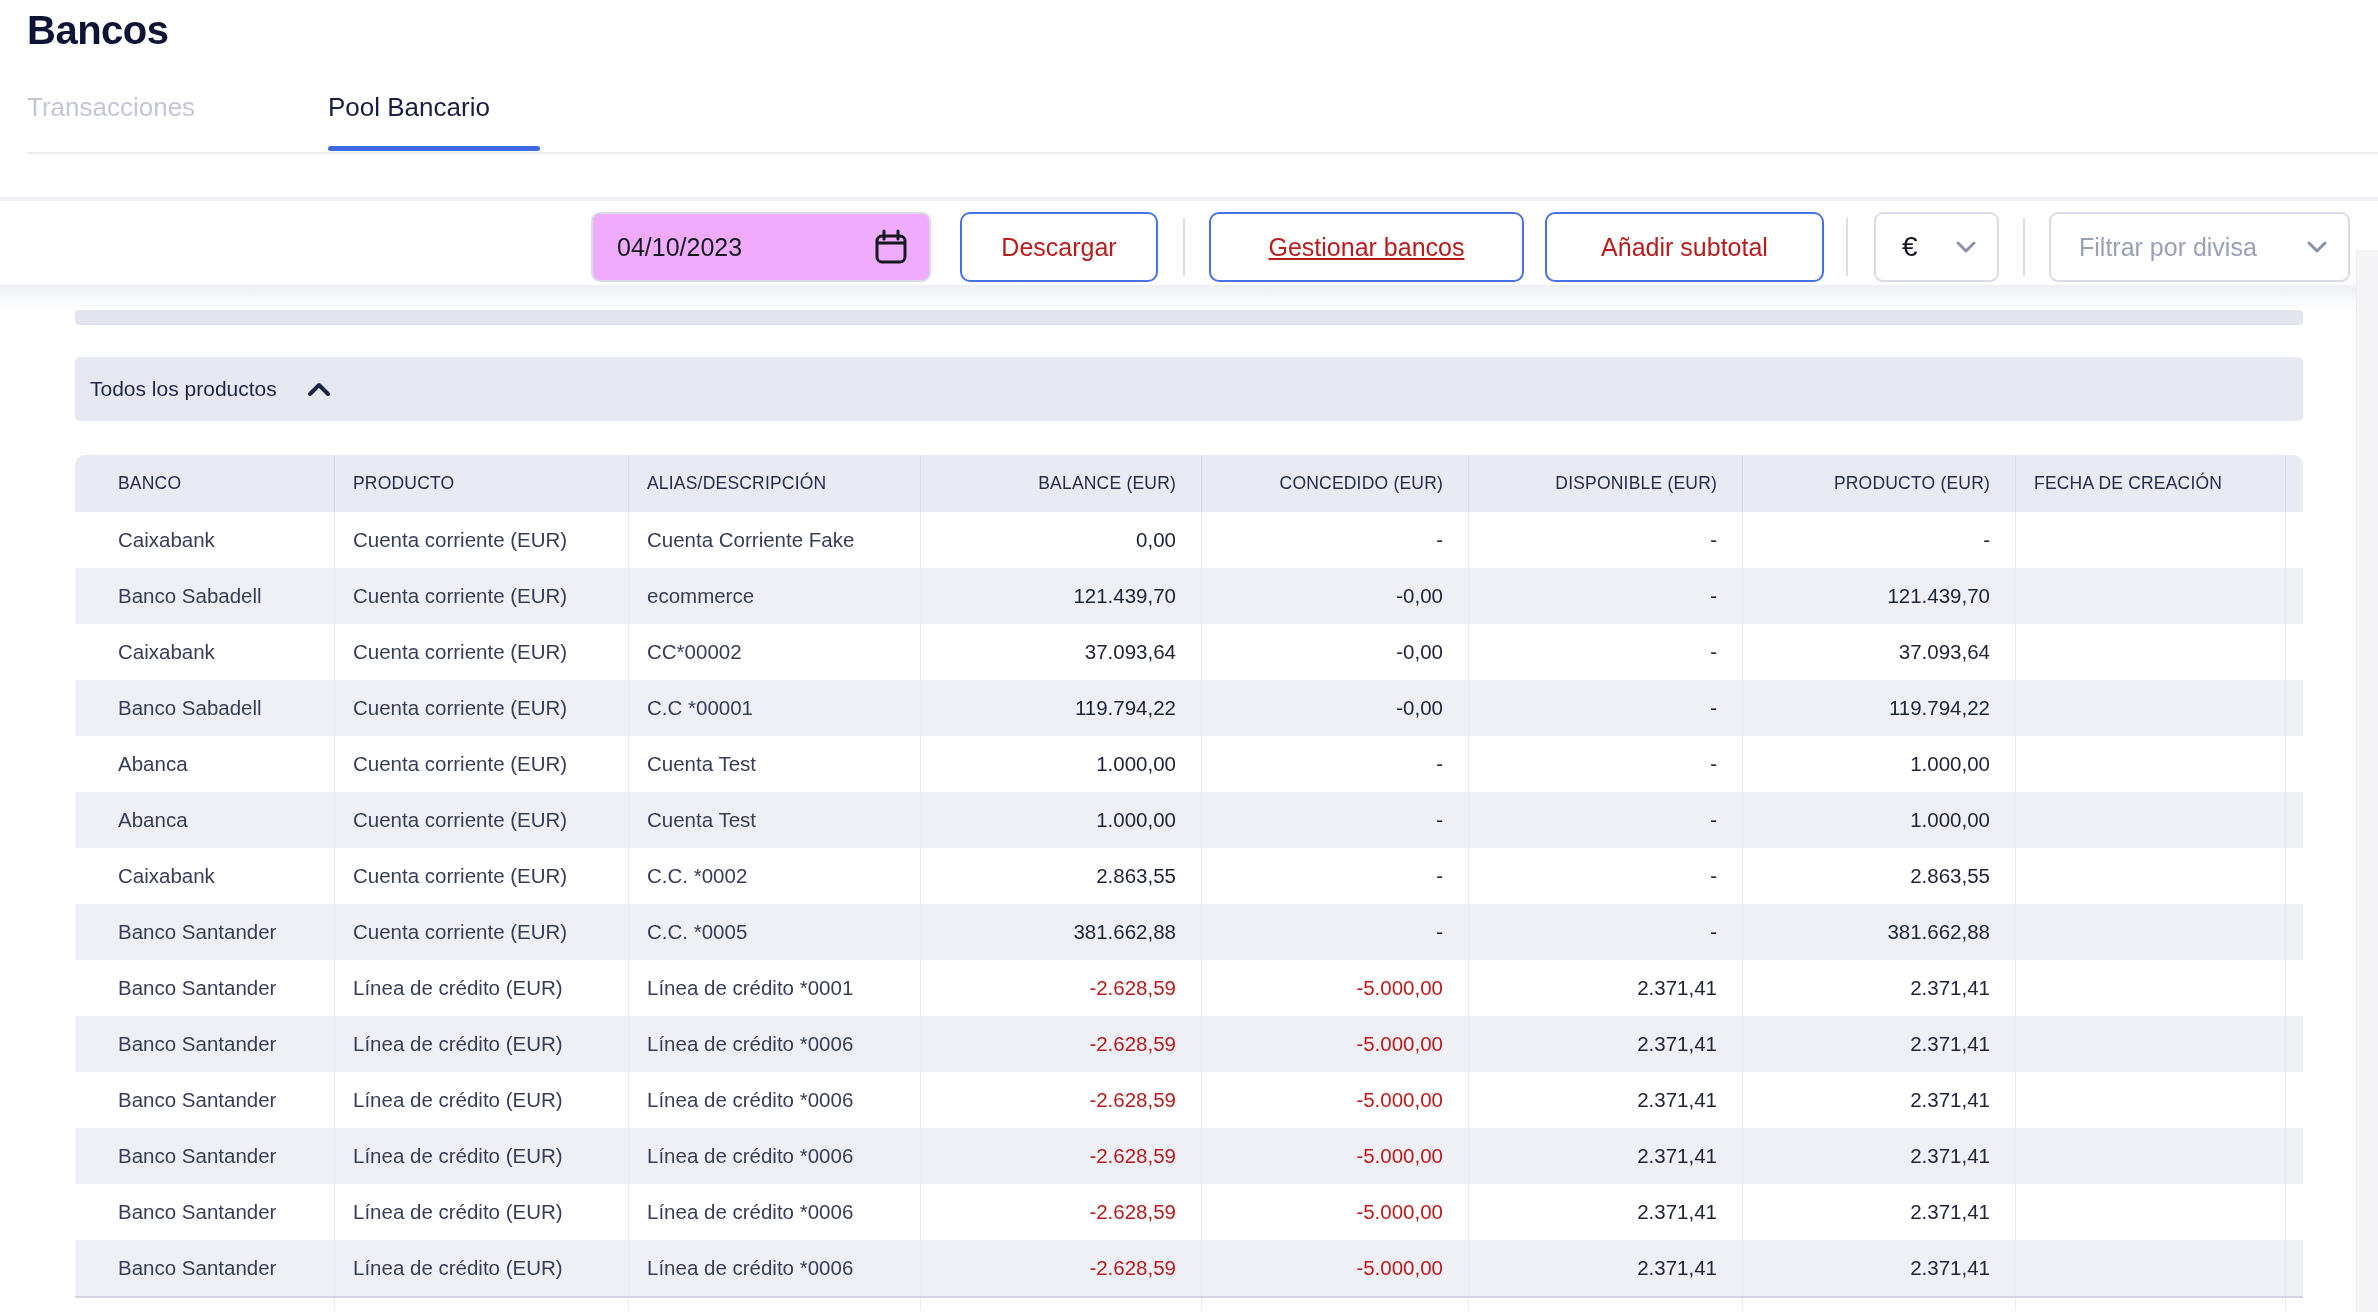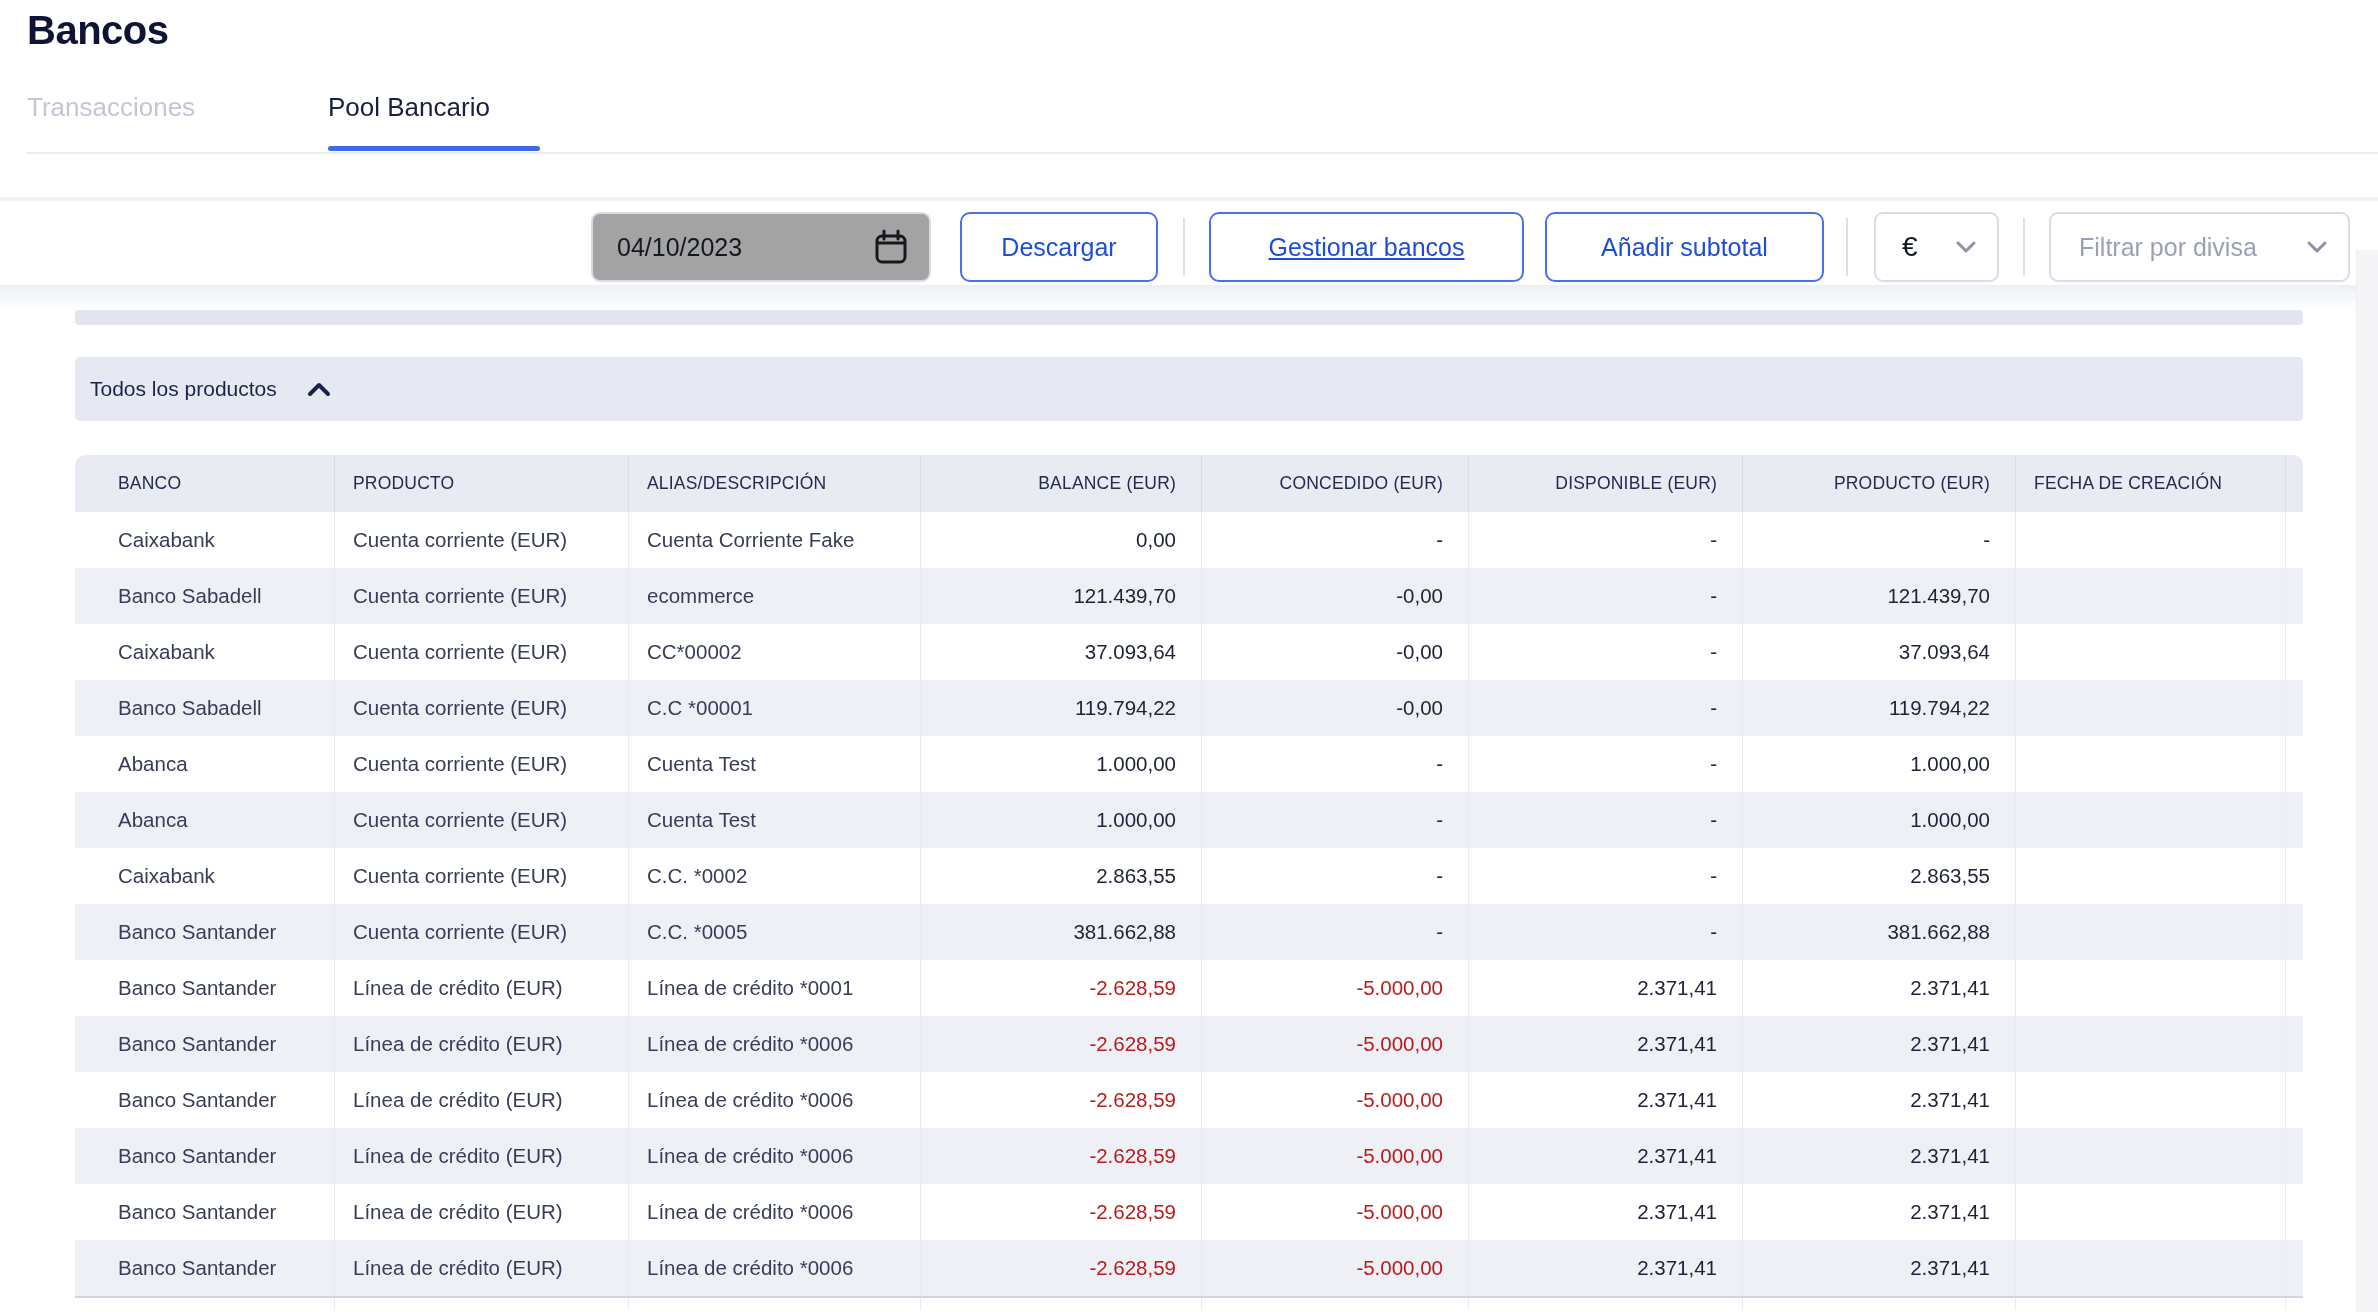--- a/index.html
+++ b/index.html
@@ -13,25 +13,25 @@
   .tab{position:absolute;top:0;font-size:26px;white-space:nowrap;cursor:pointer;}
   .tab.inactive{left:0;color:#c3c7d5;}
   .tab.active{left:301px;color:#191f40;}
   .tab-underline{position:absolute;left:301px;top:54px;width:212px;height:5px;border-radius:3px;background:#3f6be2;}
   .tabs-divider{position:absolute;left:27px;right:0;top:152px;height:2px;background:#ebedf3;}
   .header-divider{position:absolute;left:0;right:0;top:197px;height:4px;background:#f1f2f7;}
   
   .toolbar-shadow{position:absolute;left:0;top:285px;width:2378px;height:25px;
     background:linear-gradient(#edeff5,#ffffff);}
   .date-input{position:absolute;left:591px;top:212px;width:340px;height:70px;box-sizing:border-box;
-    border:2px solid #d9dce6;border-radius:9px;background:#a3a3a3;display:flex;align-items:center;cursor:pointer;}
+    border:2px solid #d9dce6;border-radius:9px;background:#f0abfc;display:flex;align-items:center;cursor:pointer;}
   .date-input .date-text{font-size:25px;color:#14181f;padding-left:24px;flex:1;}
   .date-input .cal{margin-right:20px;display:flex;}
   .btn{position:absolute;top:212px;height:70px;box-sizing:border-box;border:2.5px solid #4a72e8;border-radius:10px;
-    background:#fff;color:#1d4ed8;font-size:25px;display:flex;align-items:center;justify-content:center;cursor:pointer;white-space:nowrap;}
+    background:#fff;color:#b91c1c;font-size:25px;display:flex;align-items:center;justify-content:center;cursor:pointer;white-space:nowrap;}
   .btn-descargar{left:960px;width:198px;}
   .btn-gestionar{left:1209px;width:315px;text-decoration:underline;}
   .btn-anadir{left:1545px;width:279px;}
   .v-divider{position:absolute;top:218px;height:58px;width:2px;background:#dcdfe8;}
   .vd-1{left:1183px;} .vd-2{left:1846px;} .vd-3{left:2023px;}
   .select{position:absolute;top:212px;height:70px;box-sizing:border-box;border:2px solid #d9dce6;border-radius:9px;
     background:#fff;display:flex;align-items:center;cursor:pointer;}
   .select-currency{left:1874px;width:125px;}
   .select-currency .val{font-size:28px;color:#14181f;padding-left:26px;flex:1;}
   .select-filter{left:2049px;width:301px;}

